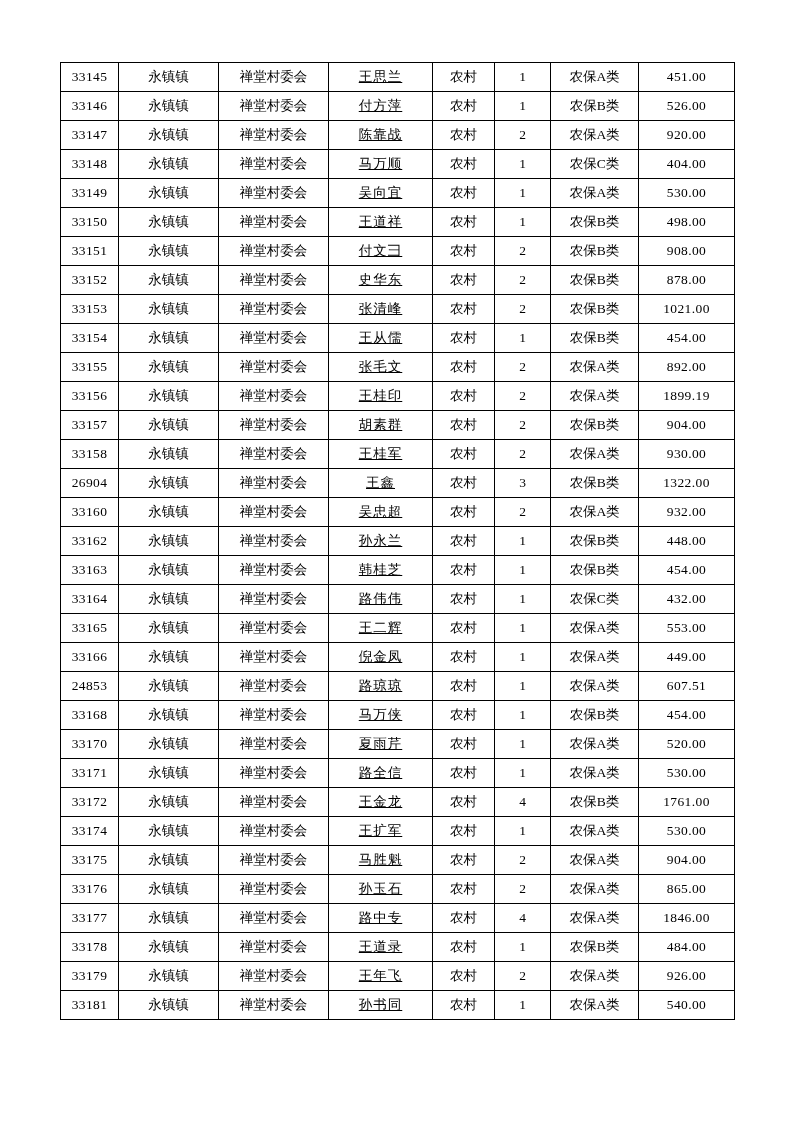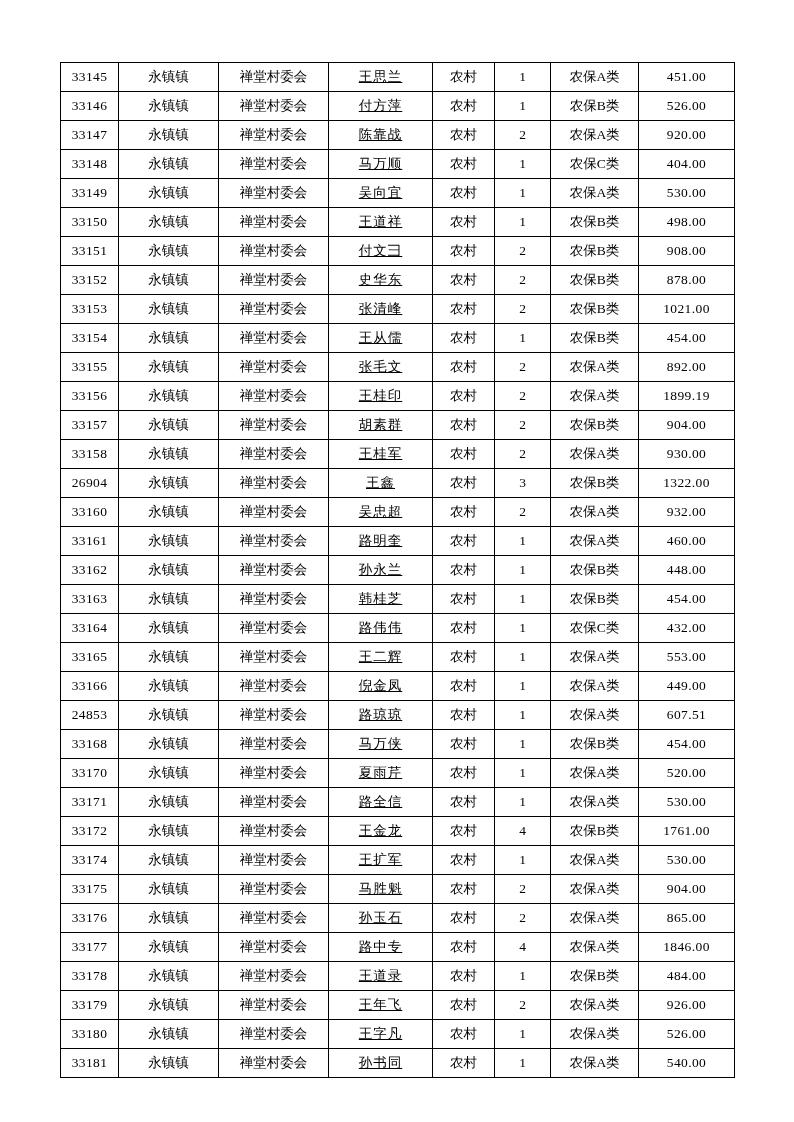--- a/index.html
+++ b/index.html
@@ -228,30 +228,20 @@
           <td class="cell-id">33160</td>
           <td class="cell-town">永镇镇</td>
           <td class="cell-village">禅堂村委会</td>
           <td class="cell-name">吴忠超</td>
           <td class="cell-type">农村</td>
           <td class="cell-count">2</td>
           <td class="cell-category">农保A类</td>
           <td class="cell-amount">932.00</td>
         </tr>
         <tr>
-          <td class="cell-id">33161</td>
-          <td class="cell-town">永镇镇</td>
-          <td class="cell-village">禅堂村委会</td>
-          <td class="cell-name">路明奎</td>
-          <td class="cell-type">农村</td>
-          <td class="cell-count">1</td>
-          <td class="cell-category">农保A类</td>
-          <td class="cell-amount">460.00</td>
-        </tr>
-        <tr>
           <td class="cell-id">33162</td>
           <td class="cell-town">永镇镇</td>
           <td class="cell-village">禅堂村委会</td>
           <td class="cell-name">孙永兰</td>
           <td class="cell-type">农村</td>
           <td class="cell-count">1</td>
           <td class="cell-category">农保B类</td>
           <td class="cell-amount">448.00</td>
         </tr>
         <tr>
@@ -396,30 +386,20 @@
         </tr>
         <tr>
           <td class="cell-id">33179</td>
           <td class="cell-town">永镇镇</td>
           <td class="cell-village">禅堂村委会</td>
           <td class="cell-name">王年飞</td>
           <td class="cell-type">农村</td>
           <td class="cell-count">2</td>
           <td class="cell-category">农保A类</td>
           <td class="cell-amount">926.00</td>
-        </tr>
-        <tr>
-          <td class="cell-id">33180</td>
-          <td class="cell-town">永镇镇</td>
-          <td class="cell-village">禅堂村委会</td>
-          <td class="cell-name">王字凡</td>
-          <td class="cell-type">农村</td>
-          <td class="cell-count">1</td>
-          <td class="cell-category">农保A类</td>
-          <td class="cell-amount">526.00</td>
         </tr>
         <tr>
           <td class="cell-id">33181</td>
           <td class="cell-town">永镇镇</td>
           <td class="cell-village">禅堂村委会</td>
           <td class="cell-name">孙书同</td>
           <td class="cell-type">农村</td>
           <td class="cell-count">1</td>
           <td class="cell-category">农保A类</td>
           <td class="cell-amount">540.00</td>

